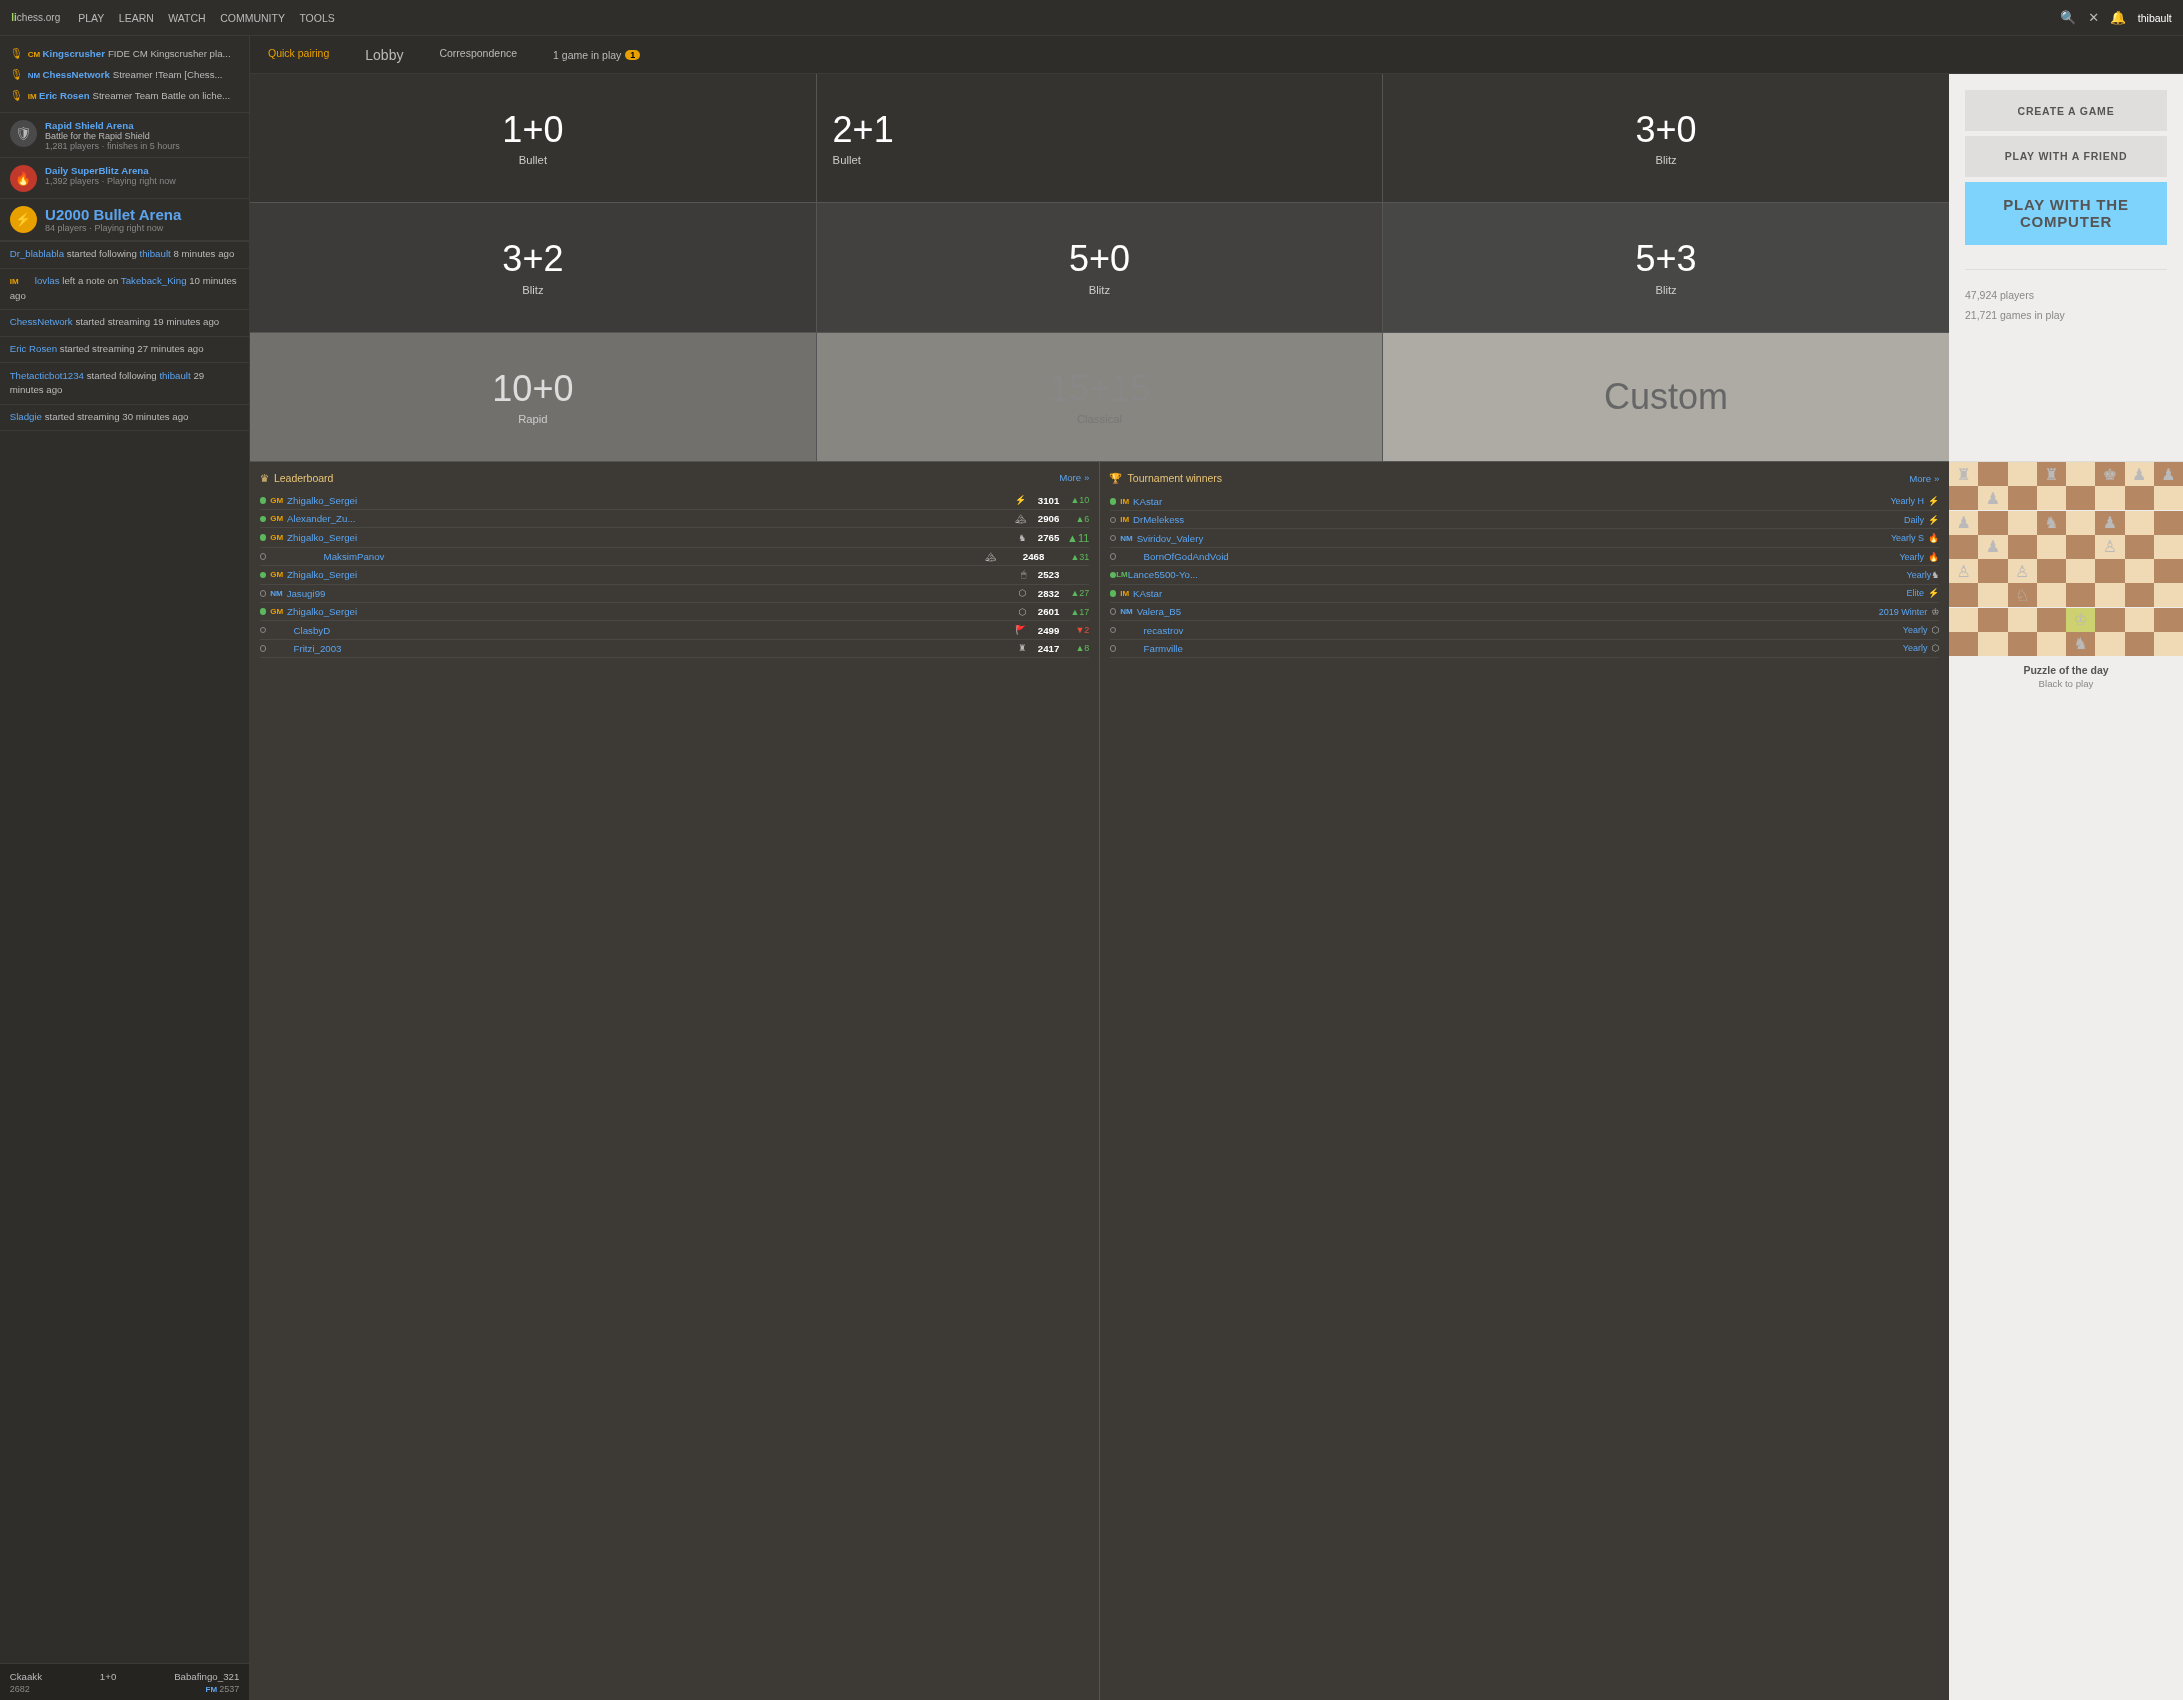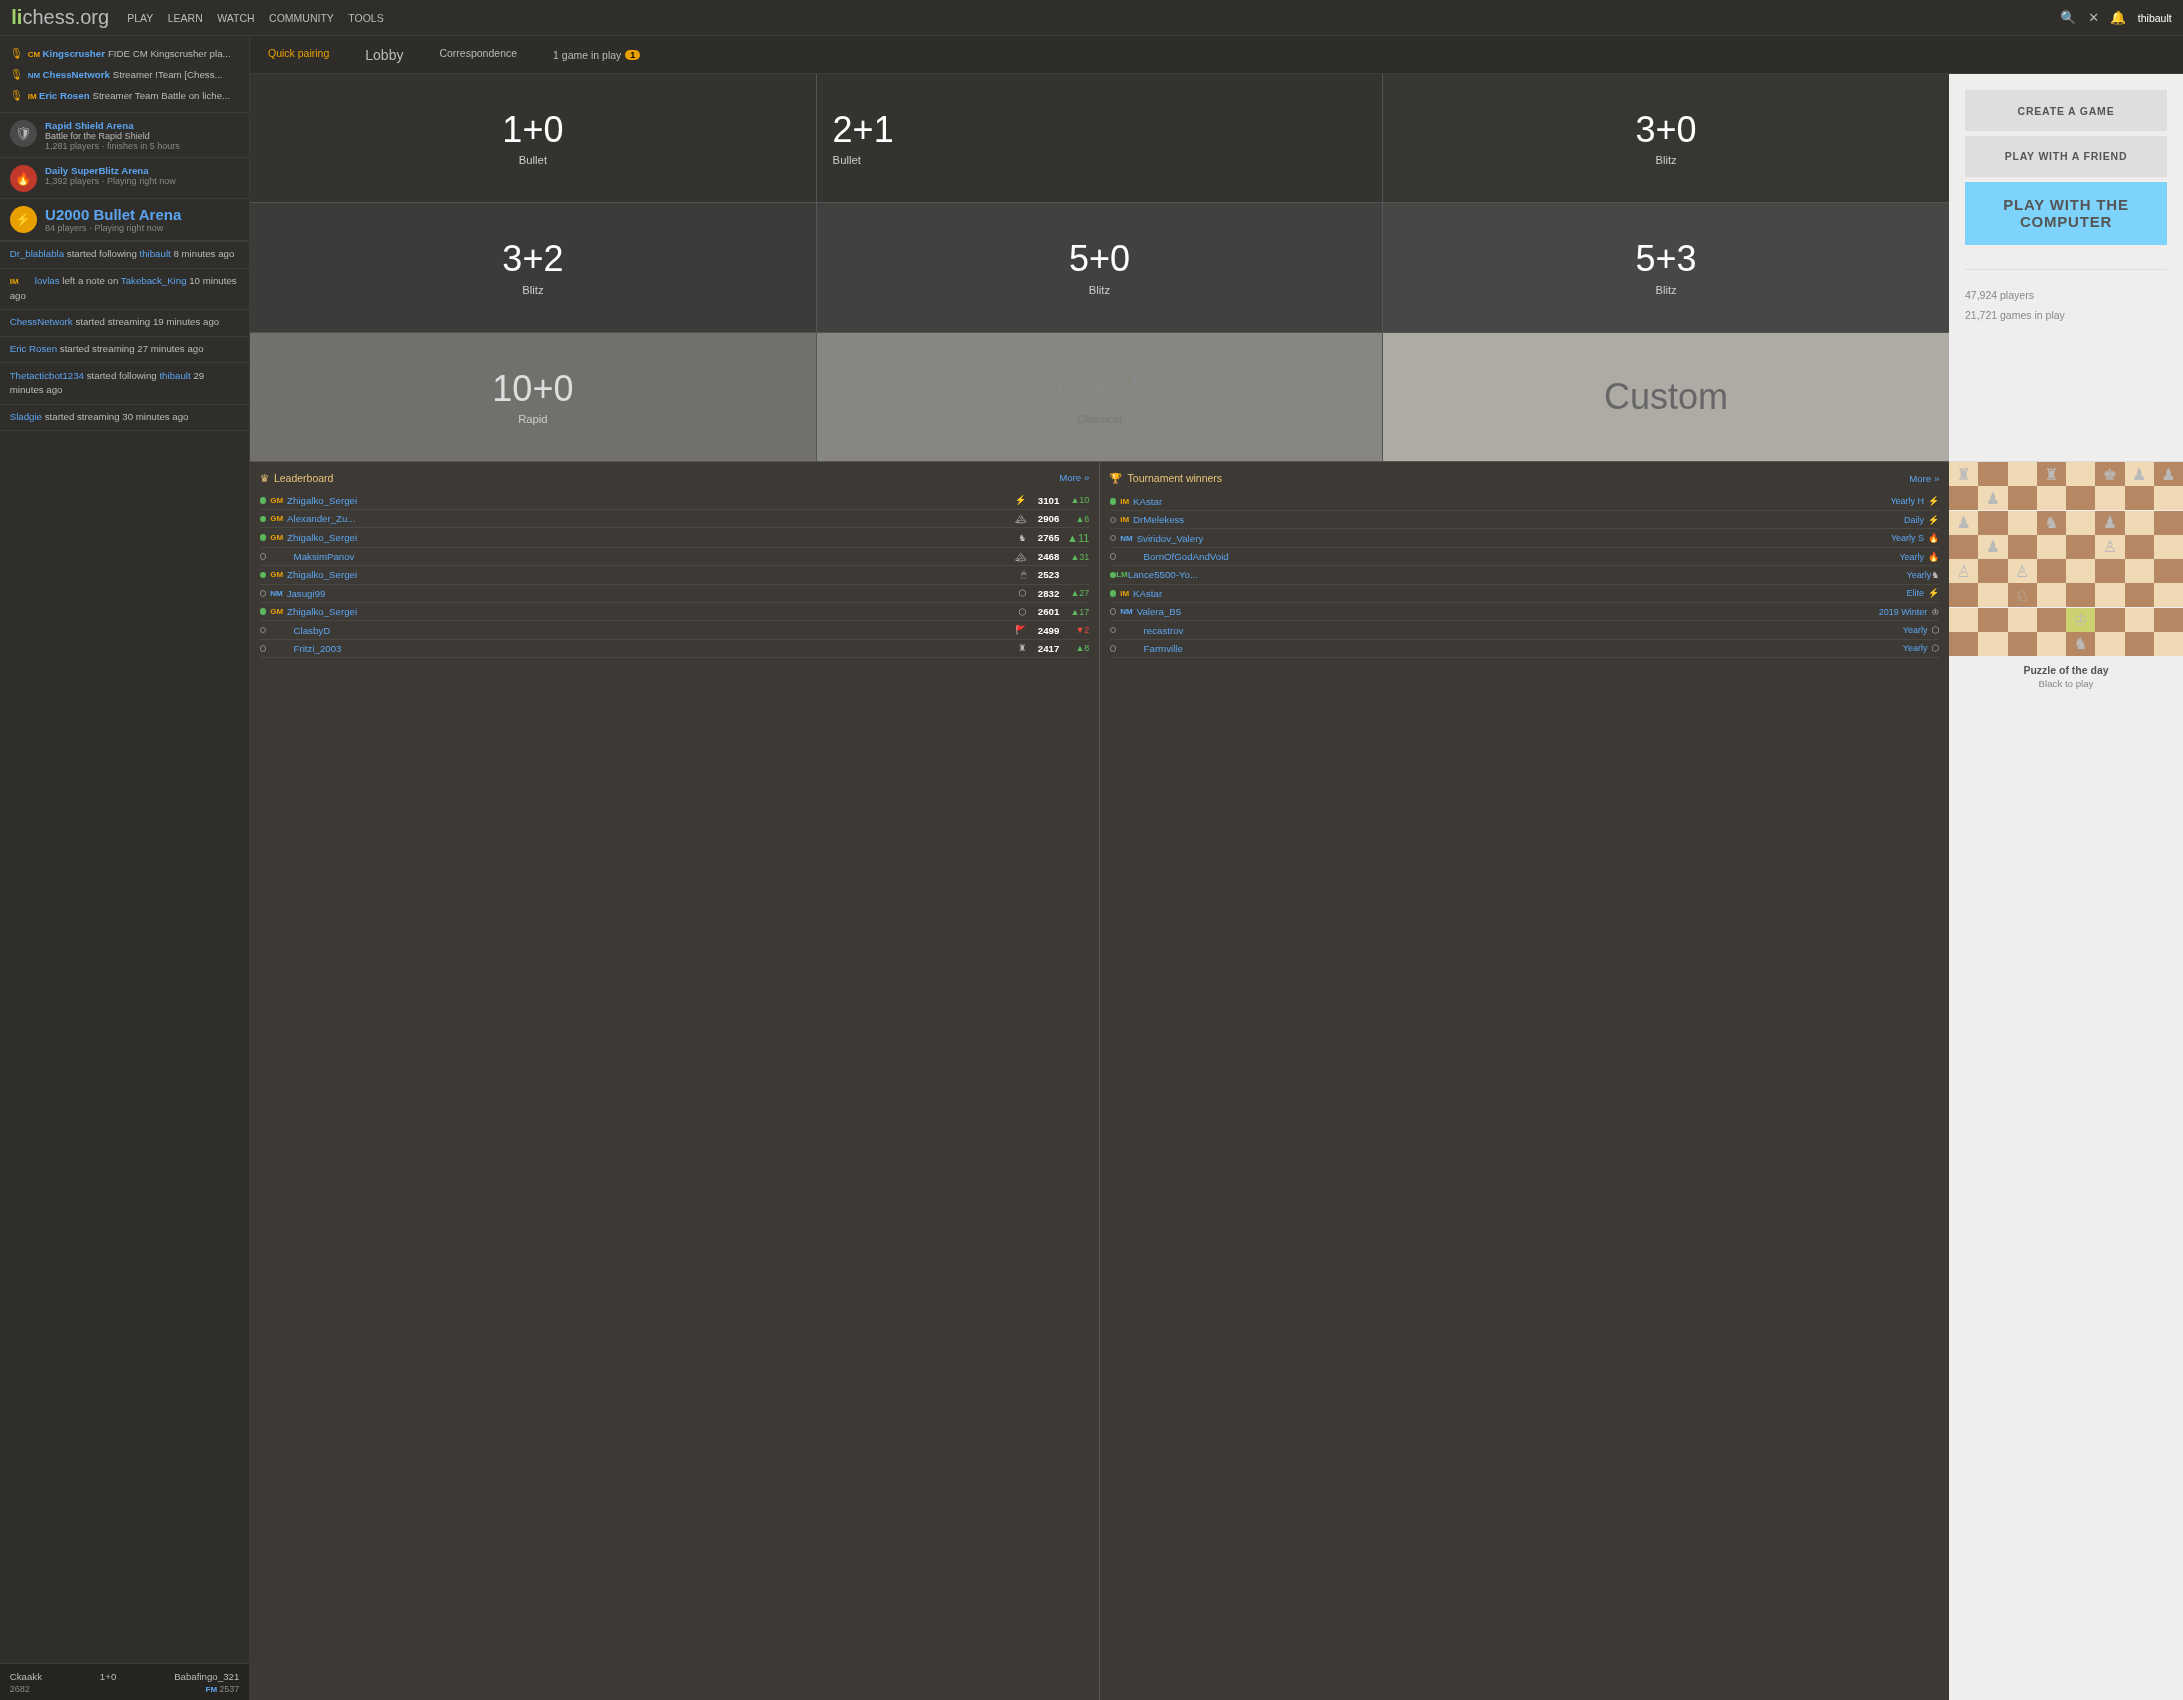--- a/index.html
+++ b/index.html
@@ -9,21 +9,21 @@
     .im-badge { color: #e8a000; font-size: 8px; font-weight: bold; }
     .nm-badge { color: #5ba4ef; font-size: 8px; font-weight: bold; }
     .lm-badge { color: #5cb85c; font-size: 8px; font-weight: bold; }
     .cm-badge { color: #e8a000; font-size: 8px; font-weight: bold; }
     .fm-badge { color: #5ba4ef; font-size: 8px; font-weight: bold; }
   </style>
 </head>
 <body>
 
 <nav style="display:flex;align-items:center;background:#302e2b;height:36px;padding:0 11.3px;border-bottom:0.8px solid #3d3b38;">
-  <a style="color:#fff;font-size:20px;font-weight:bold;margin-right:18px;text-decoration:none;display:flex;align-items:center;">
+  <a style="color:#fff;font-size:10px;font-weight:bold;margin-right:18px;text-decoration:none;display:flex;align-items:center;">
     <span style="color:#a0d468;">li</span>
       <span style="color:#bababa;font-weight:normal;">chess.org</span>
   </a>
   <div style="display:flex;gap:14.5px;flex:1;">
     <span style="color:#bababa;font-size:10.5px;cursor:pointer;">PLAY</span>
     <span style="color:#bababa;font-size:10.5px;cursor:pointer;">LEARN</span>
     <span style="color:#bababa;font-size:10.5px;cursor:pointer;">WATCH</span>
     <span style="color:#bababa;font-size:10.5px;cursor:pointer;">COMMUNITY</span>
     <span style="color:#bababa;font-size:10.5px;cursor:pointer;">TOOLS</span>
   </div>
@@ -245,21 +245,21 @@
           <span style="color:#5cb85c;font-size:9px;min-width:26px;text-align:right;">▲6</span>
         </div>
         <div style="display:flex;align-items:center;gap:4px;padding:3.2px 0;border-bottom:0.8px solid #4a4845;font-size:9.7px;">
           <div style="width:6.5px;height:6.5px;border-radius:50%;background:#5cb85c;flex-shrink:0;"></div>
           <span class="gm-badge">GM</span>
           <span style="color:#5ba4ef;cursor:pointer;flex:1;">Zhigalko_Sergei</span>
           <span style="font-size:9px;">♞</span>
           <span style="color:#fff;font-weight:bold;min-width:29px;text-align:right;">2765</span>
           <span style="color:#5cb85c;font-size:11px;min-width:26px;text-align:right;">▲11</span>
         </div>
-        <div style="display:flex;align-items:center;gap:4px;padding:3.2px 0;border-bottom:0.8px solid #4a4845;font-size:9.7px;">
+        <div style="display:flex;align-items:center;gap:19px;padding:3.2px 0;border-bottom:0.8px solid #4a4845;font-size:9.7px;">
           <div style="width:6.5px;height:6.5px;border-radius:50%;border:1.6px solid #888;flex-shrink:0;"></div>
           <span style="min-width:19.4px;"></span>
           <span style="color:#5ba4ef;cursor:pointer;flex:1;">MaksimPanov</span>
           <span style="font-size:9px;">🏔</span>
           <span style="color:#fff;font-weight:bold;min-width:29px;text-align:right;">2468</span>
           <span style="color:#5cb85c;font-size:9px;min-width:26px;text-align:right;">▲31</span>
         </div>
         <div style="display:flex;align-items:center;gap:4px;padding:3.2px 0;border-bottom:0.8px solid #4a4845;font-size:9.7px;">
           <div style="width:6.5px;height:6.5px;border-radius:50%;background:#5cb85c;flex-shrink:0;"></div>
           <span class="gm-badge">GM</span>

